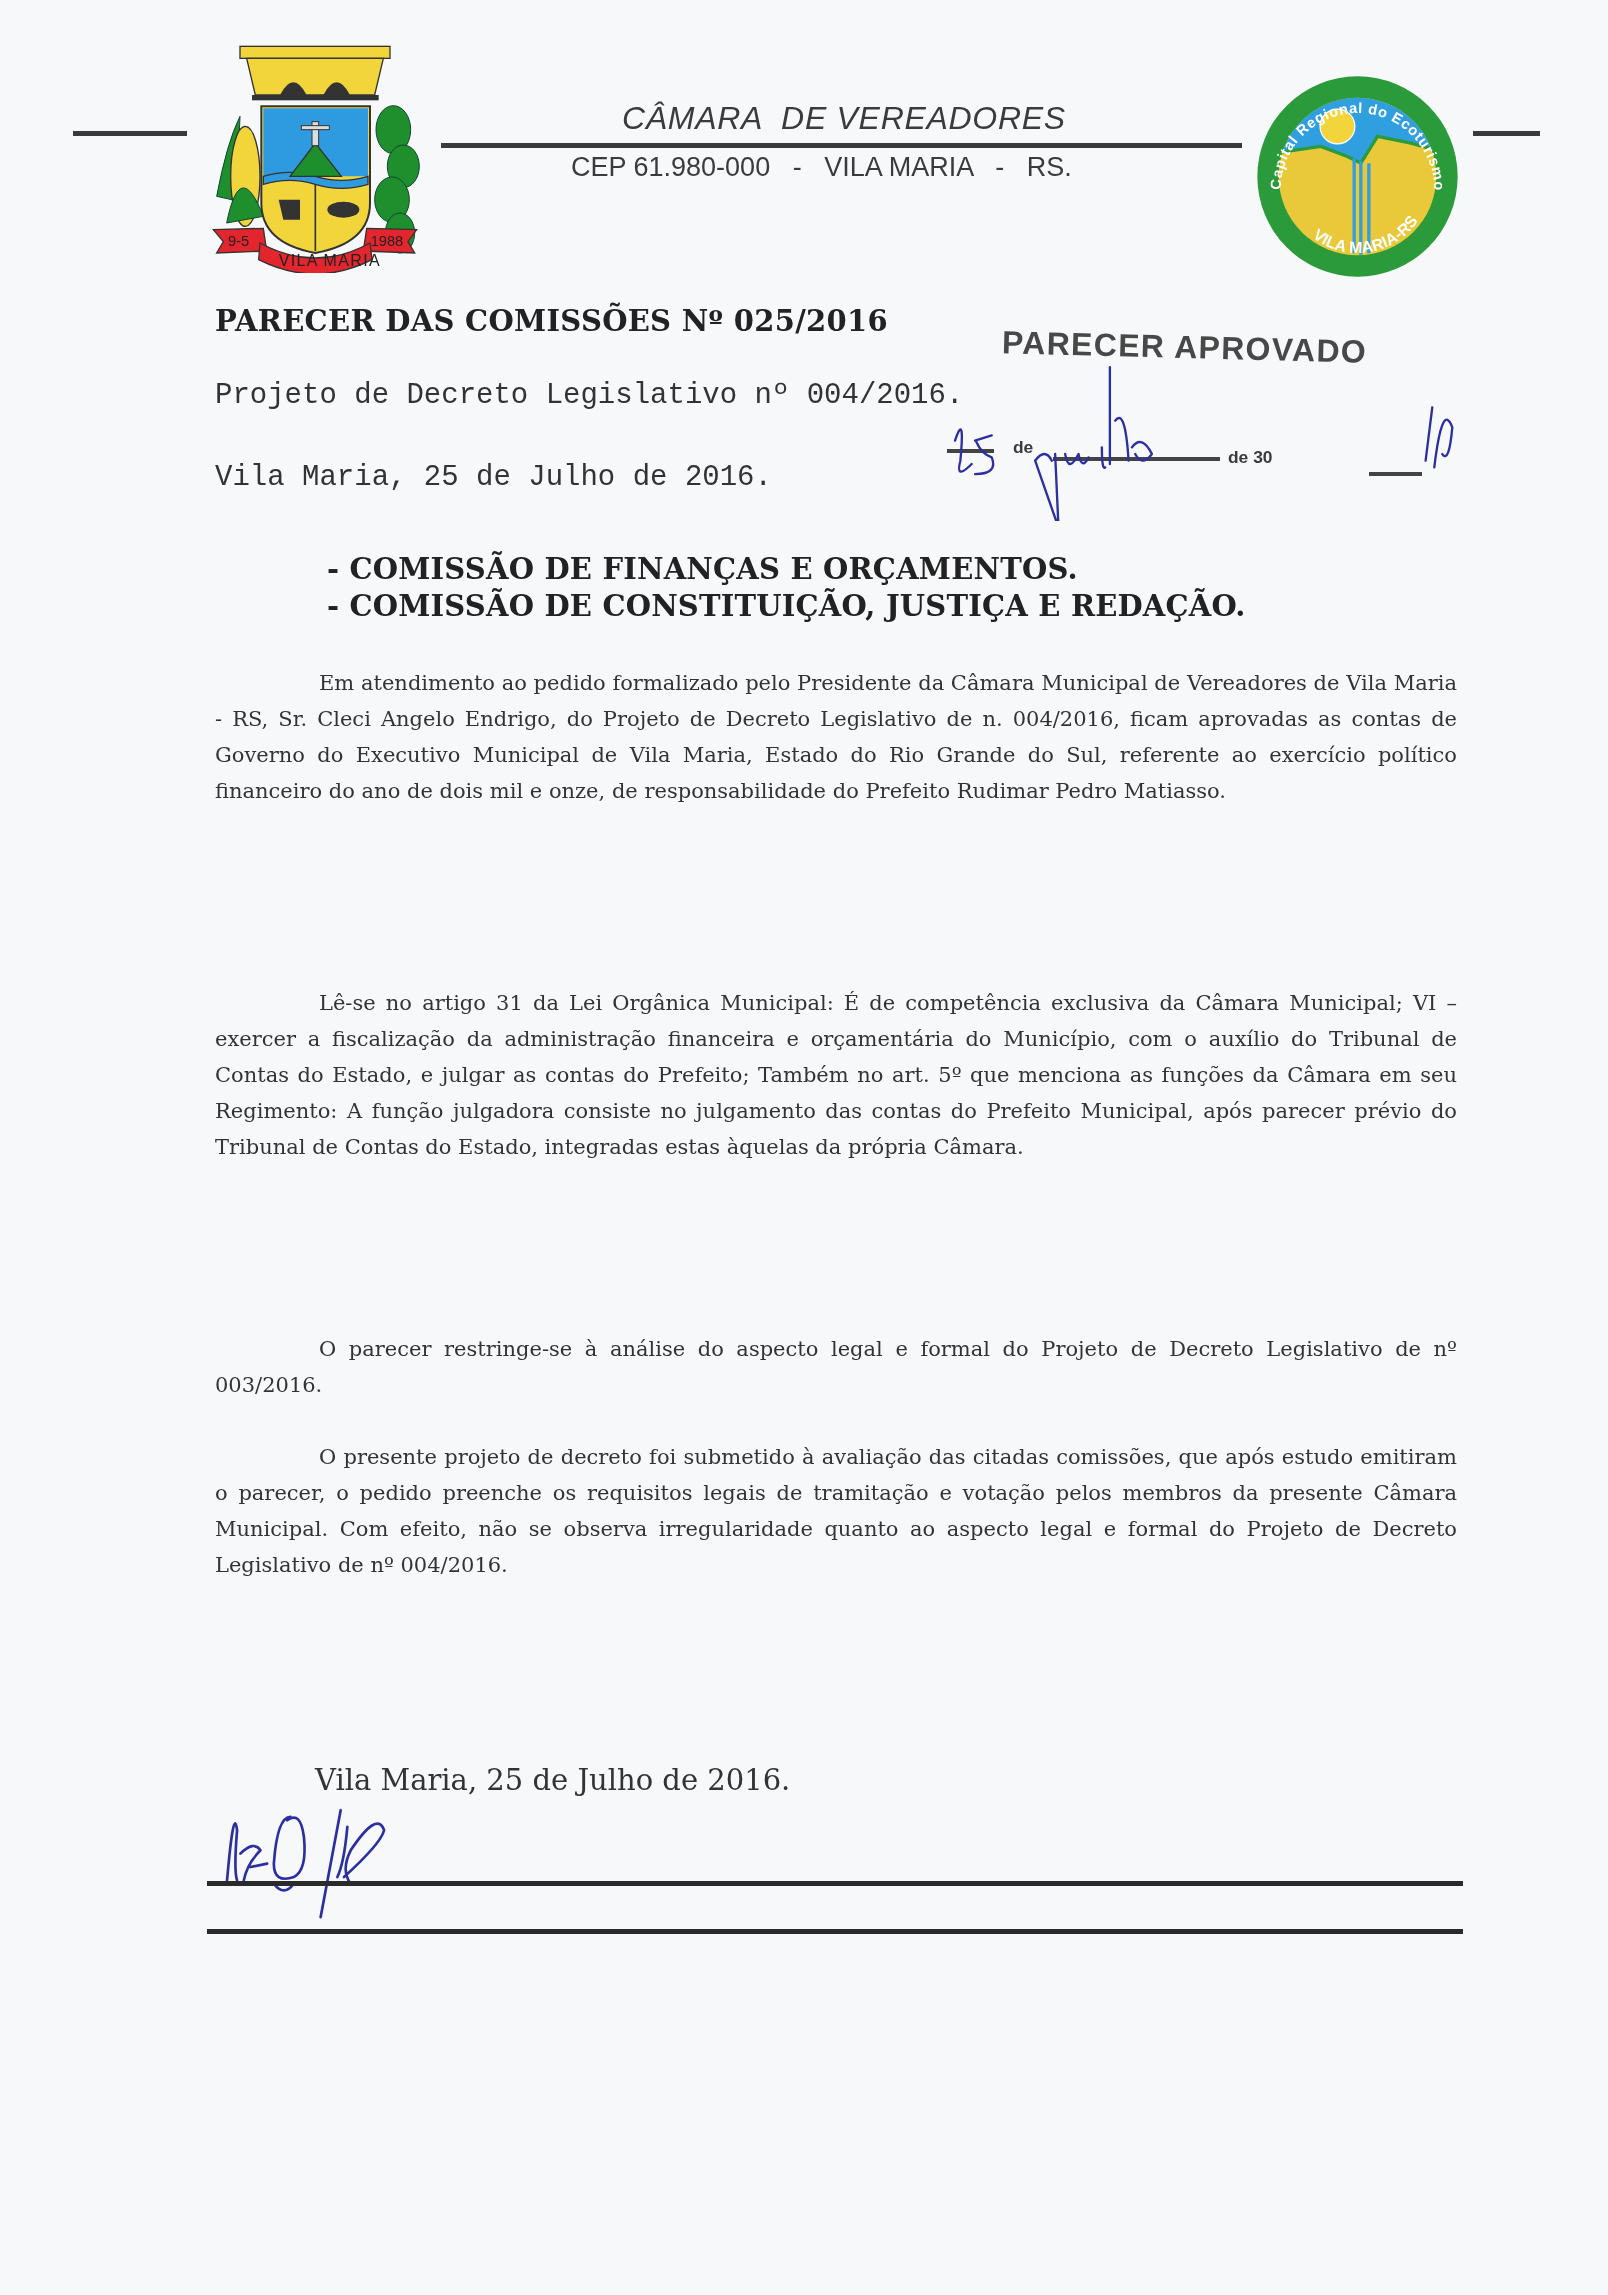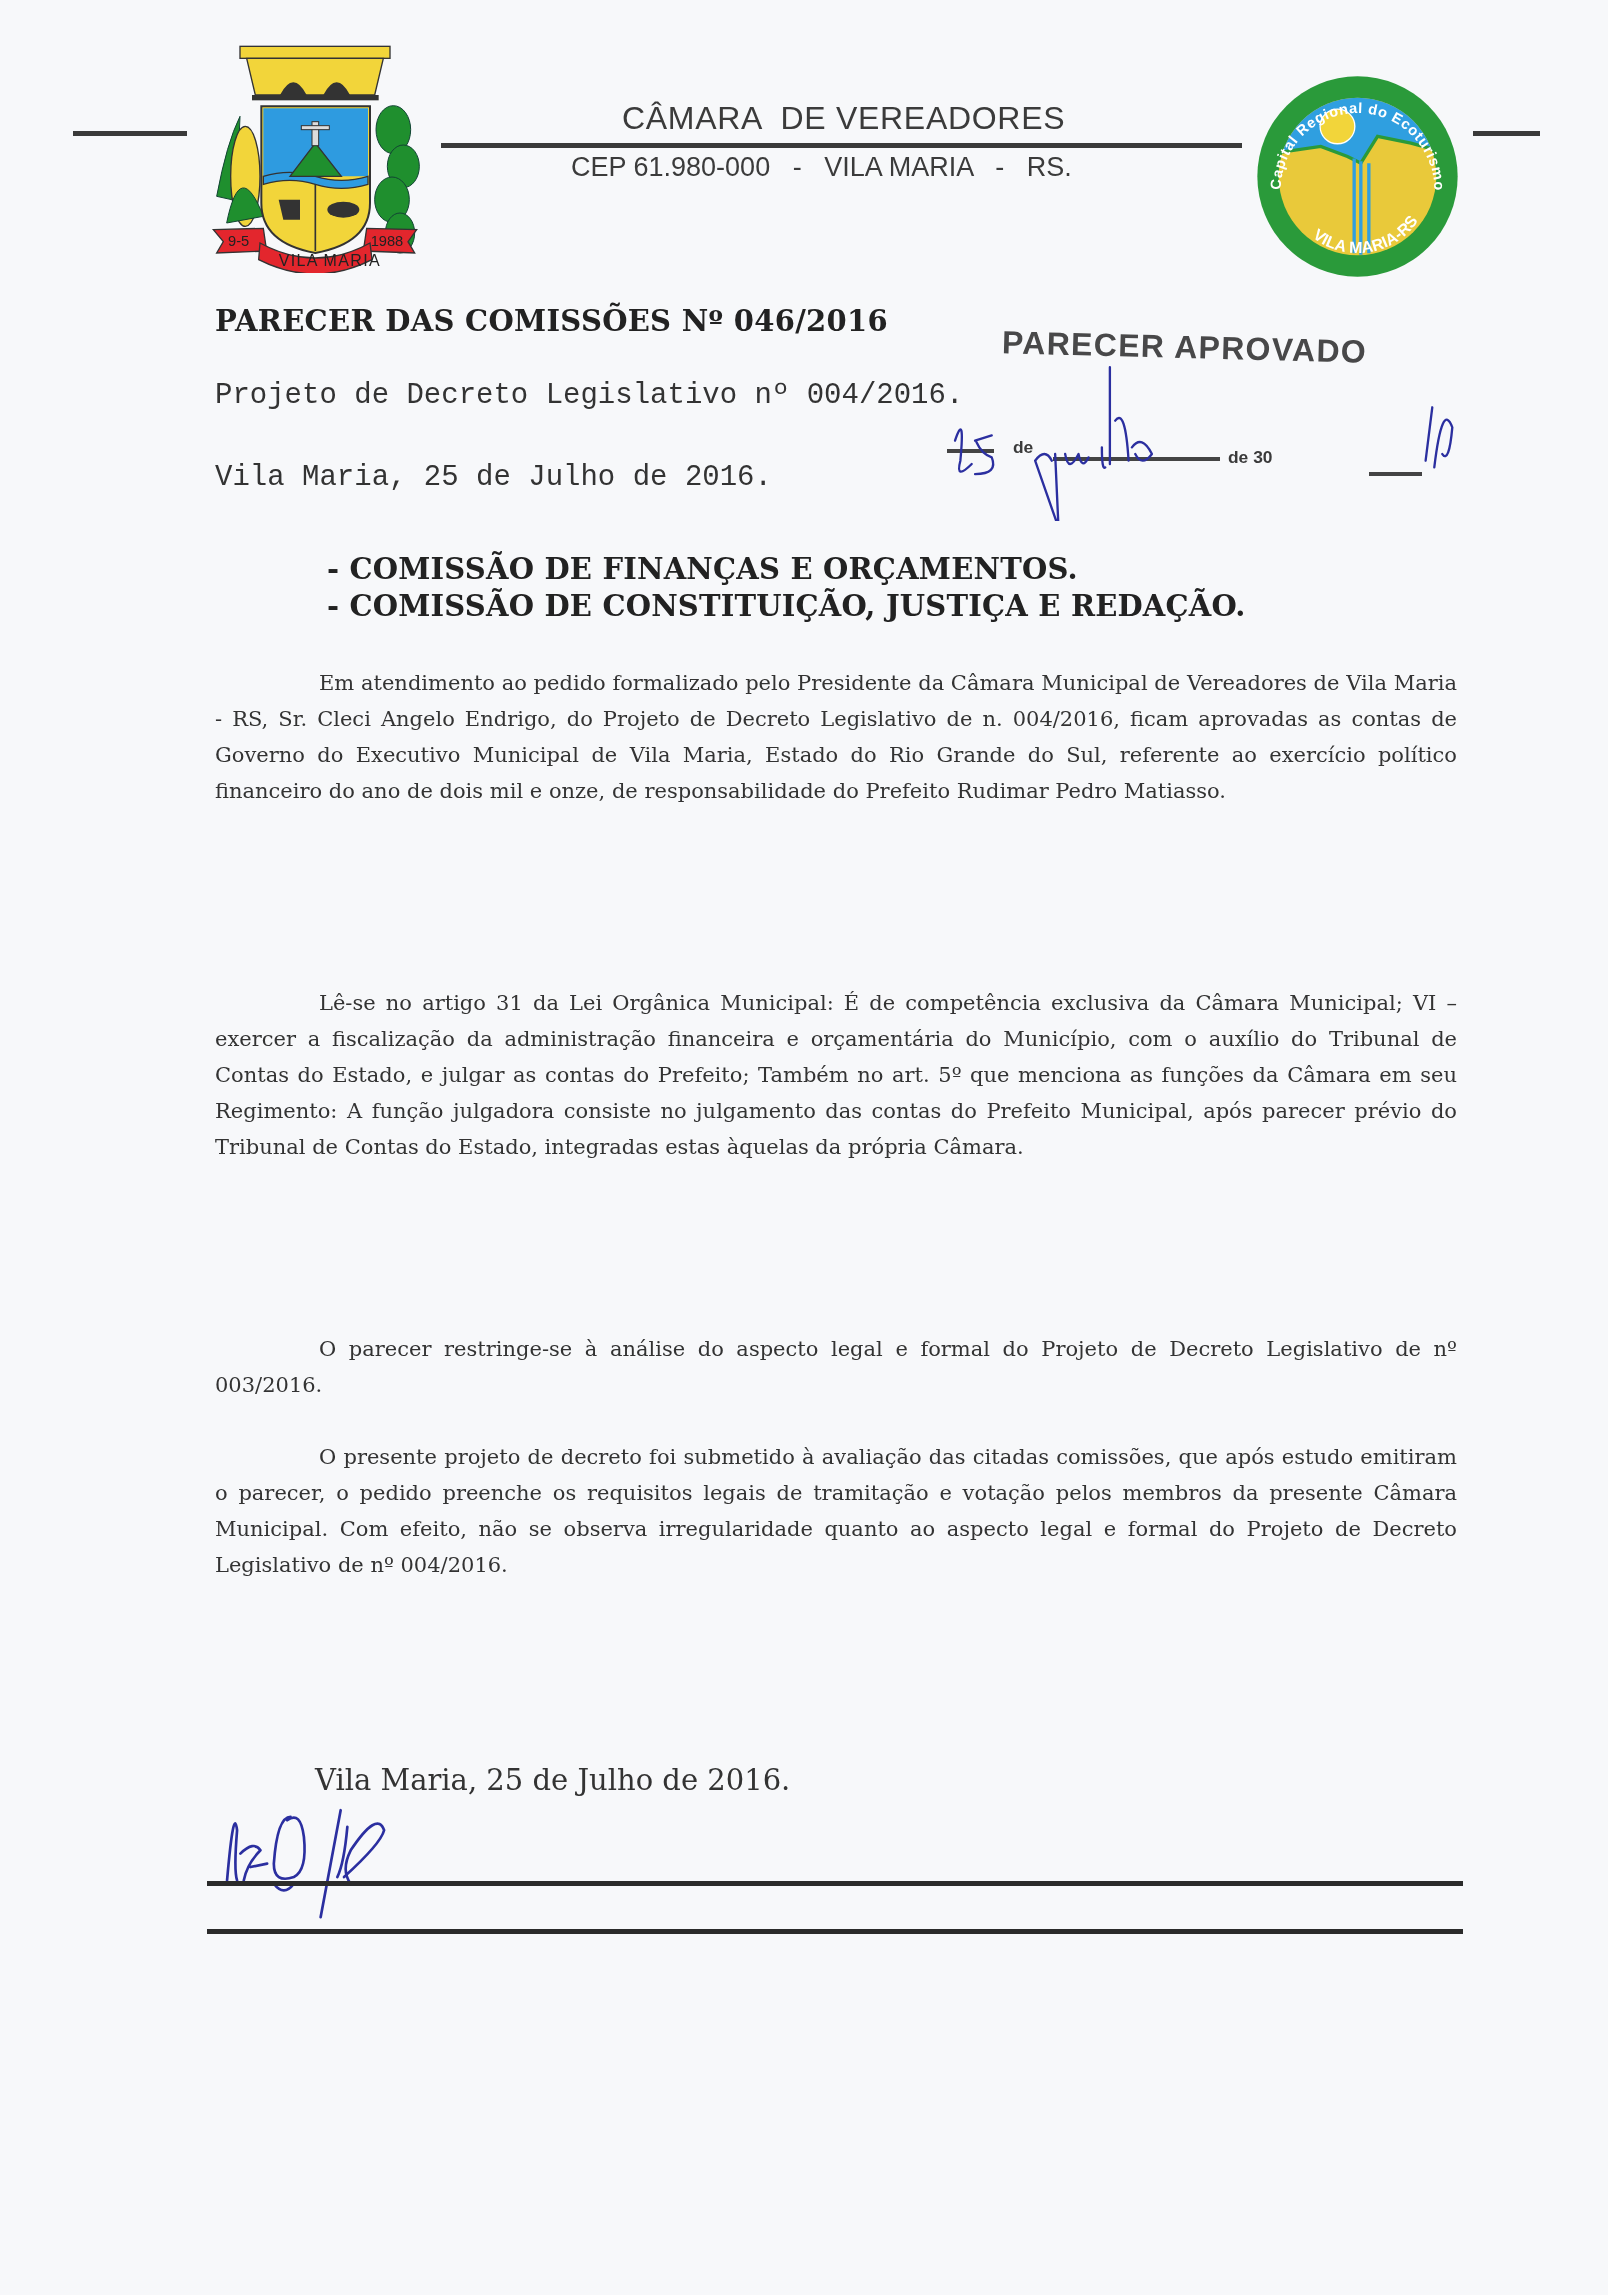--- a/index.html
+++ b/index.html
@@ -14,21 +14,21 @@
     
     .crest { position: absolute; left: 200px; top: 43px; width: 230px; height: 230px; }
     .eco-seal { position: absolute; left: 1254px; top: 73px; width: 207px; height: 207px; }
     .rule { position: absolute; background: #3a3a3a; height: 5.3px; }
     .rule.left { left: 73px; width: 114px; top: 131px; }
     .rule.mid  { left: 441px; width: 801px; top: 143px; }
     .rule.right{ left: 1473px; width: 67px; top: 131px; }
     .lh-title {
       position: absolute; left: 622px; top: 100px;
       font-family: "Liberation Sans", sans-serif; font-size: 32px;
-      color: #3b3b3b; letter-spacing: 0.7px; white-space: pre;
+      color: #3b3b3b; letter-spacing: 0.7px; white-space: pre; font-style: italic;
     }
     .lh-address {
       position: absolute; left: 571px; top: 152px;
       font-family: "Liberation Sans", sans-serif; font-size: 27px;
       color: #3b3b3b; white-space: pre;
     }
 
     
     .doc-title {
       position: absolute; left: 215px; top: 304px;
@@ -156,21 +156,21 @@
       <path d="M150 128 L150 270 M160 132 L160 272 M172 135 L172 270" stroke="#2f9fe0" stroke-width="5" fill="none"></path>
     </g>
     <text font-family="Liberation Sans, sans-serif" font-weight="bold" font-size="22" fill="#fff" letter-spacing="1">
       <textPath href="#ringTop">Capital Regional do Ecoturismo</textPath>
     </text>
     <text font-family="Liberation Sans, sans-serif" font-weight="bold" font-size="24" fill="#fff">
       <textPath href="#ringBottom" startOffset="18%">VILA MARIA-RS</textPath>
     </text>
   </svg>
 
-  <div class="doc-title">PARECER DAS COMISSÕES Nº 046/2016</div>
+  <div class="doc-title">PARECER DAS COMISSÕES Nº 025/2016</div>
   <div class="meta-line meta-project">Projeto de Decreto Legislativo nº 004/2016.</div>
   <div class="meta-line meta-date">Vila Maria, 25 de Julho de 2016.</div>
 
   <div class="stamp-title">PARECER APROVADO</div>
   <div class="stamp-line" style="left:947px; top:449px; width:47px;"></div>
   <div class="stamp-label" style="left:1013px; top:437px;">de</div>
   <div class="stamp-line" style="left:1053px; top:457px; width:167px;"></div>
   <div class="stamp-label" style="left:1228px; top:447px;">de 30</div>
   <div class="stamp-line" style="left:1369px; top:472px; width:53px;"></div>
 

